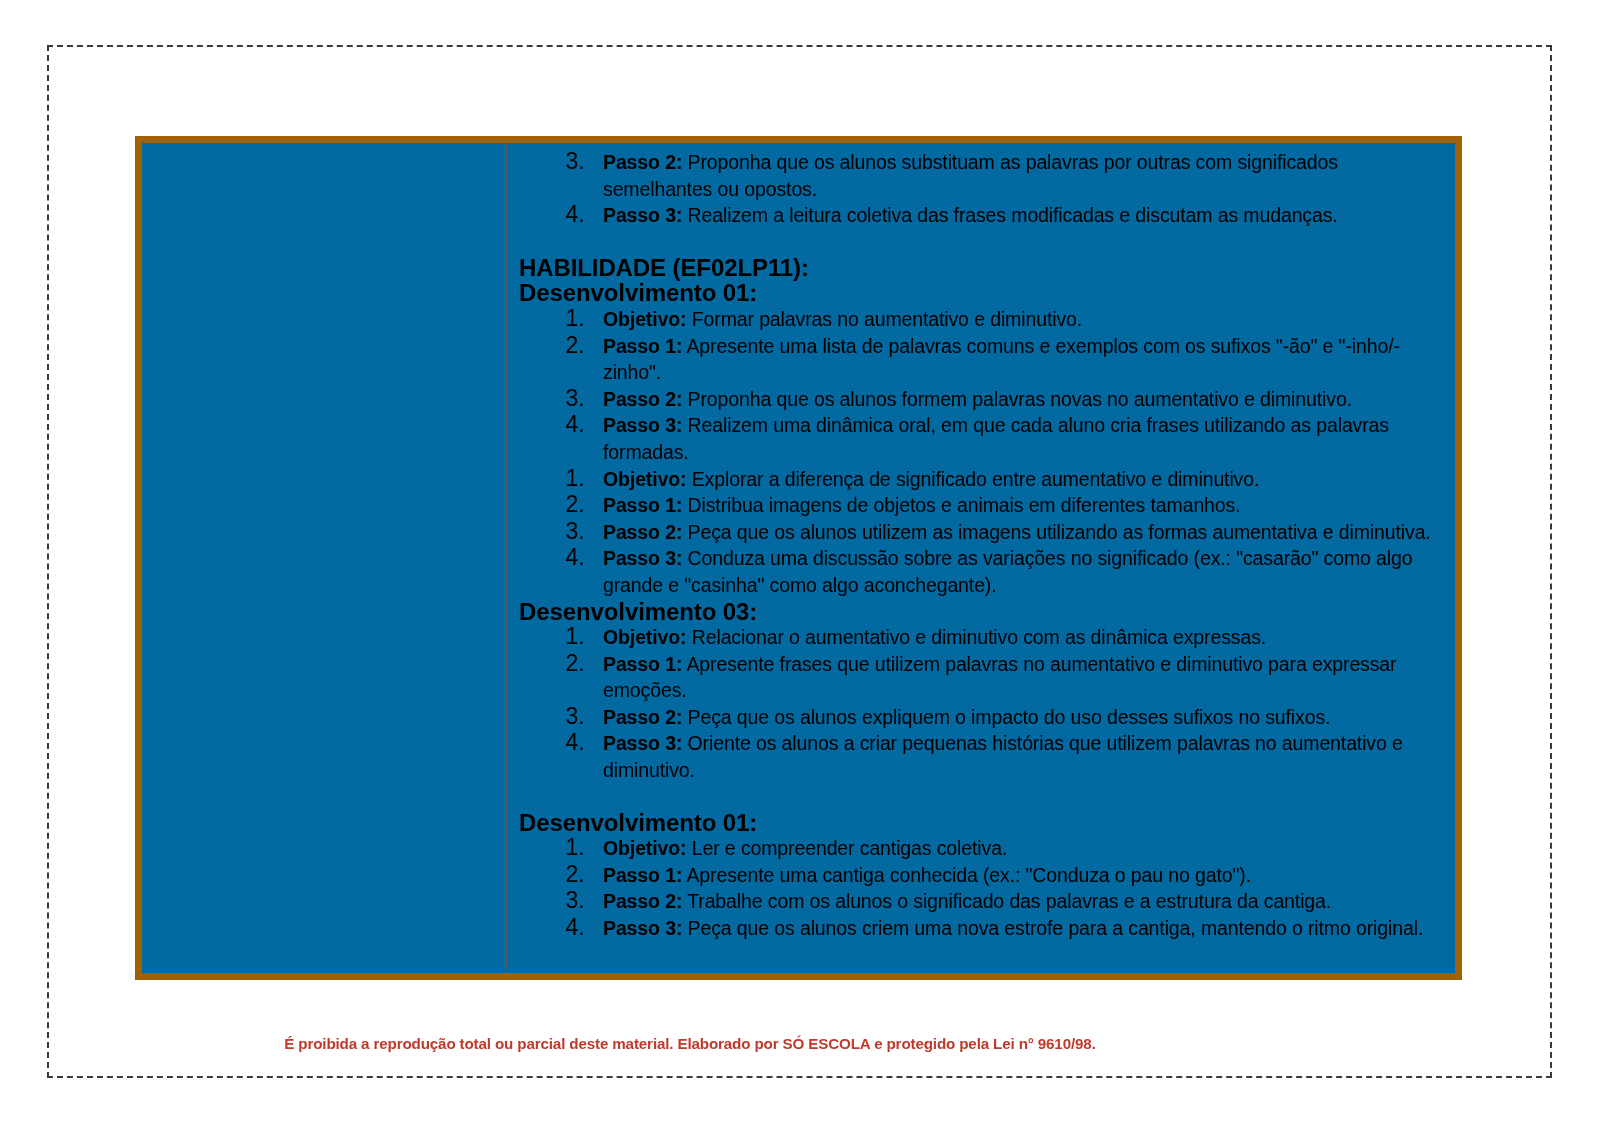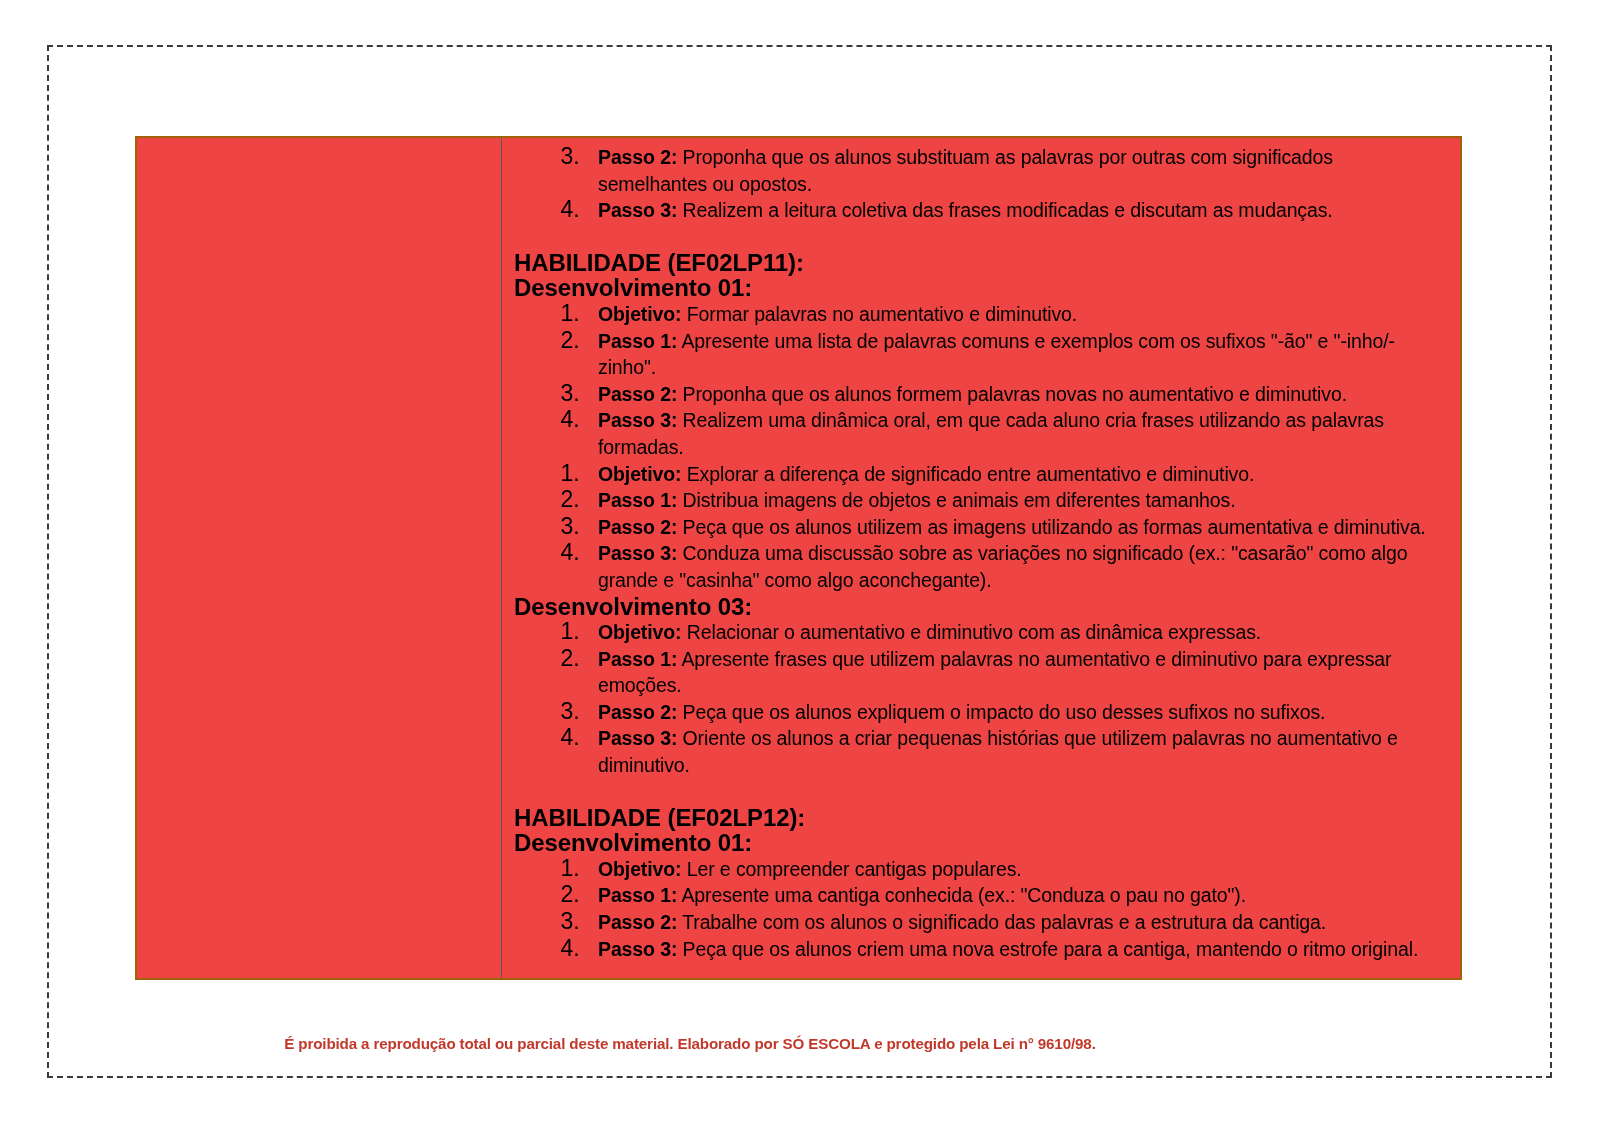--- a/index.html
+++ b/index.html
@@ -28,23 +28,23 @@
   }
 
   
   #content-table {
     position: absolute;
     left: 135px;
     top: 136px;
     width: 1327px;
     height: 844px;
     box-sizing: border-box;
-    border: 2px solid #a16207;
+    border: 7px solid #a16207;
     display: flex;
-    background: #ef4444;
+    background: #0369a1;
   }
   #left-cell {
     width: 365px;
     flex: 0 0 365px;
     border-right: 1px solid #595959;
     box-sizing: border-box;
   }
   #right-cell {
     flex: 1 1 auto;
     box-sizing: border-box;
@@ -144,25 +144,24 @@
     <div class="heading">Desenvolvimento 03:</div>
     <ol class="steps blk">
       <li><span class="txt"><b>Objetivo:</b><span> Relacionar o aumentativo e diminutivo com as dinâmica expressas.</span></span></li>
       <li><span class="txt"><b>Passo 1:</b><span> Apresente frases que utilizem palavras no aumentativo e diminutivo para expressar emoções.</span></span></li>
       <li><span class="txt"><b>Passo 2:</b><span> Peça que os alunos expliquem o impacto do uso desses sufixos no sufixos.</span></span></li>
       <li><span class="txt"><b>Passo 3:</b><span> Oriente os alunos a criar pequenas histórias que utilizem palavras no aumentativo e diminutivo.</span></span></li>
     </ol>
 
     <div class="spacer"></div>
 
-    <div class="heading">HABILIDADE (EF02LP12):</div>
 
     <div class="heading">Desenvolvimento 01:</div>
     <ol class="steps blk">
-      <li><span class="txt"><b>Objetivo:</b><span> Ler e compreender cantigas populares.</span></span></li>
+      <li><span class="txt"><b>Objetivo:</b><span> Ler e compreender cantigas coletiva.</span></span></li>
       <li><span class="txt"><b>Passo 1:</b><span> Apresente uma cantiga conhecida (ex.: "Conduza o pau no gato").</span></span></li>
       <li><span class="txt"><b>Passo 2:</b><span> Trabalhe com os alunos o significado das palavras e a estrutura da cantiga.</span></span></li>
       <li><span class="txt"><b>Passo 3:</b><span> Peça que os alunos criem uma nova estrofe para a cantiga, mantendo o ritmo original.</span></span></li>
     </ol>
 
   </div>
 </div>
 
 <div id="footer-note">É proibida a reprodução total ou parcial deste material. Elaborado por SÓ ESCOLA e protegido pela Lei n° 9610/98.</div>
 

